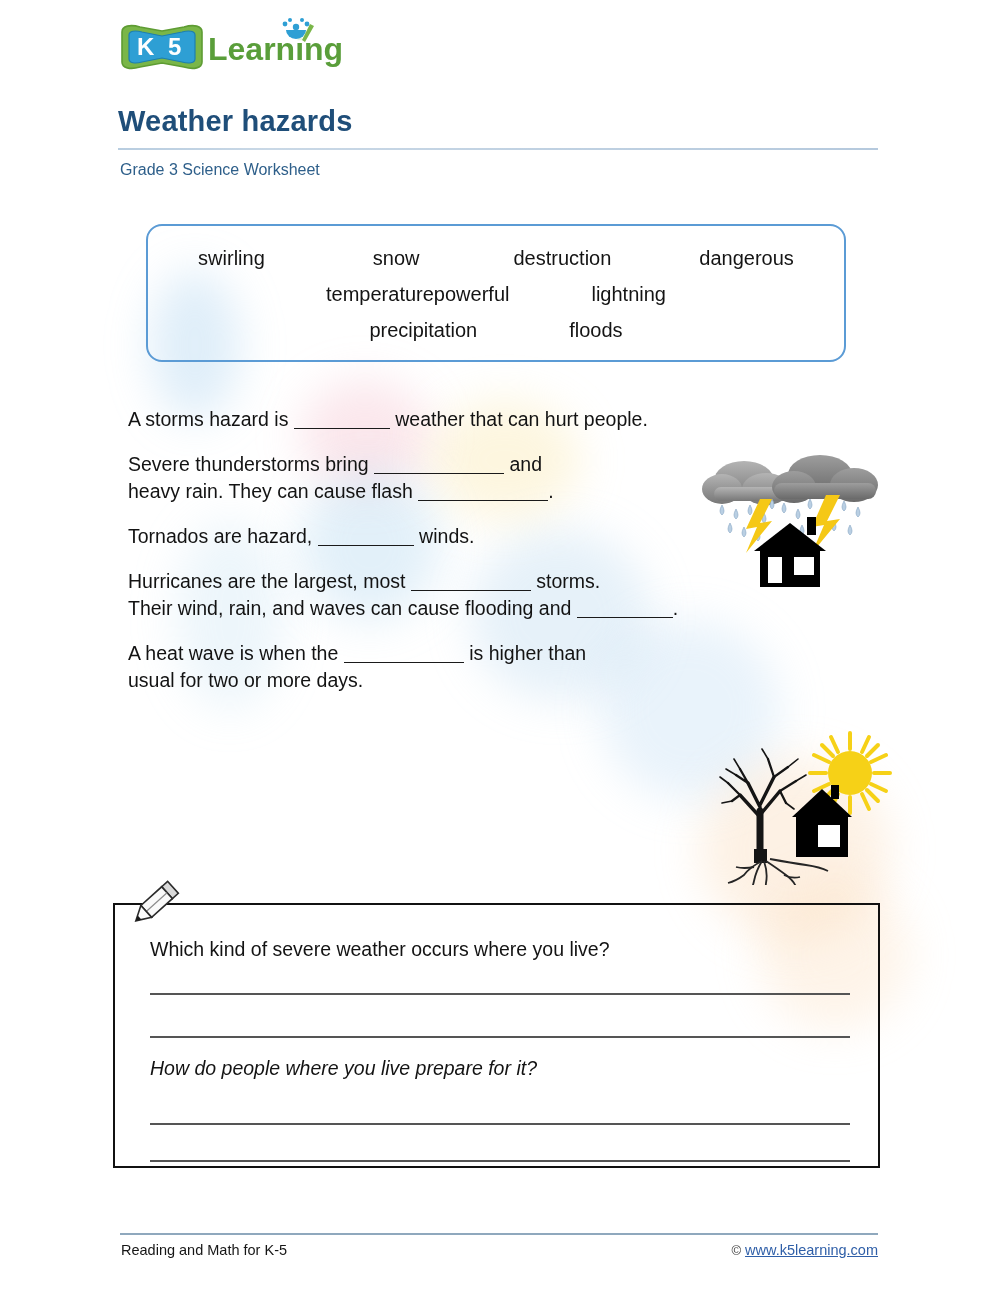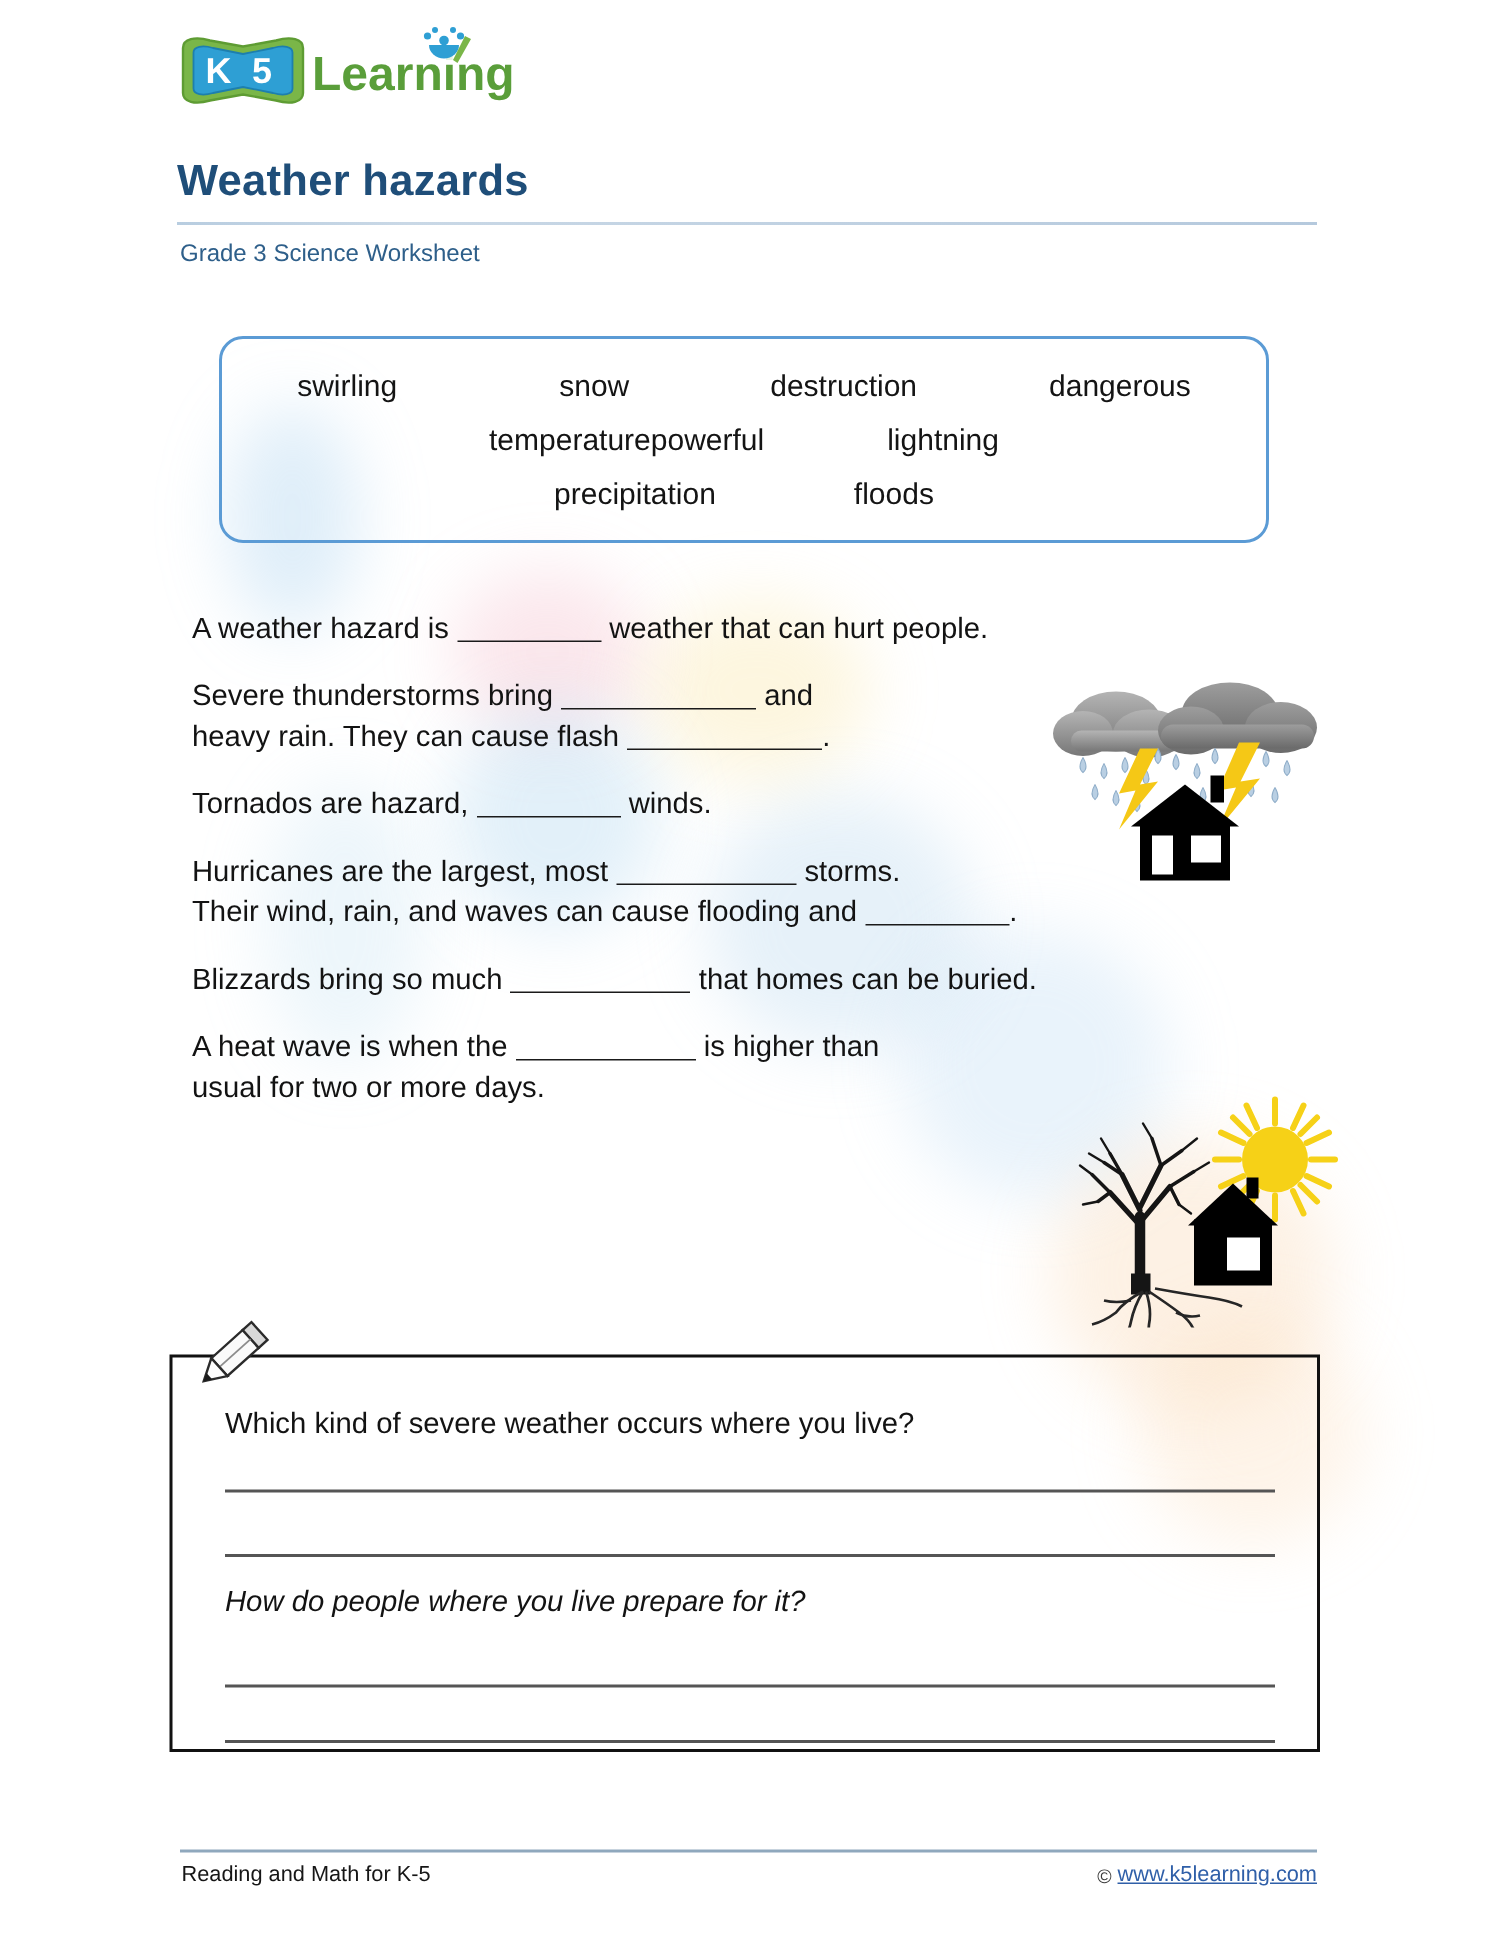--- a/index.html
+++ b/index.html
@@ -209,40 +209,37 @@
   </div>
   <div class="wb-row wb-row3">
     <span>precipitation</span>
     <span>floods</span>
   </div>
 </div>
 
 <div class="sentences">
 
   <div class="sent">
-    <span>A weather hazard is </span><span class="ln ln-s"></span><span> weather that can hurt people.</span>
+    <span>A storms hazard is </span><span class="ln ln-s"></span><span> weather that can hurt people.</span>
   </div>
 
   <div class="sent">
     <span>Severe thunderstorms bring </span><span class="ln ln-l"></span><span> and</span><br>
     <span>heavy rain. They can cause flash </span><span class="ln ln-l"></span><span>.</span>
   </div>
 
   <div class="sent">
     <span>Tornados are hazard, </span><span class="ln ln-s"></span><span> winds.</span>
   </div>
 
   <div class="sent">
     <span>Hurricanes are the largest, most </span><span class="ln ln-m"></span><span> storms.</span><br>
     <span>Their wind, rain, and waves can cause flooding and </span><span class="ln ln-s"></span><span>.</span>
   </div>
 
-  <div class="sent">
-    <span>Blizzards bring so much </span><span class="ln ln-m"></span><span> that homes can be buried.</span>
-  </div>
 
   <div class="sent">
     <span>A heat wave is when the </span><span class="ln ln-m"></span><span> is higher than</span><br>
     <span>usual for two or more days.</span>
   </div>
 
 
 </div>
 
 <div class="illus-storm">

